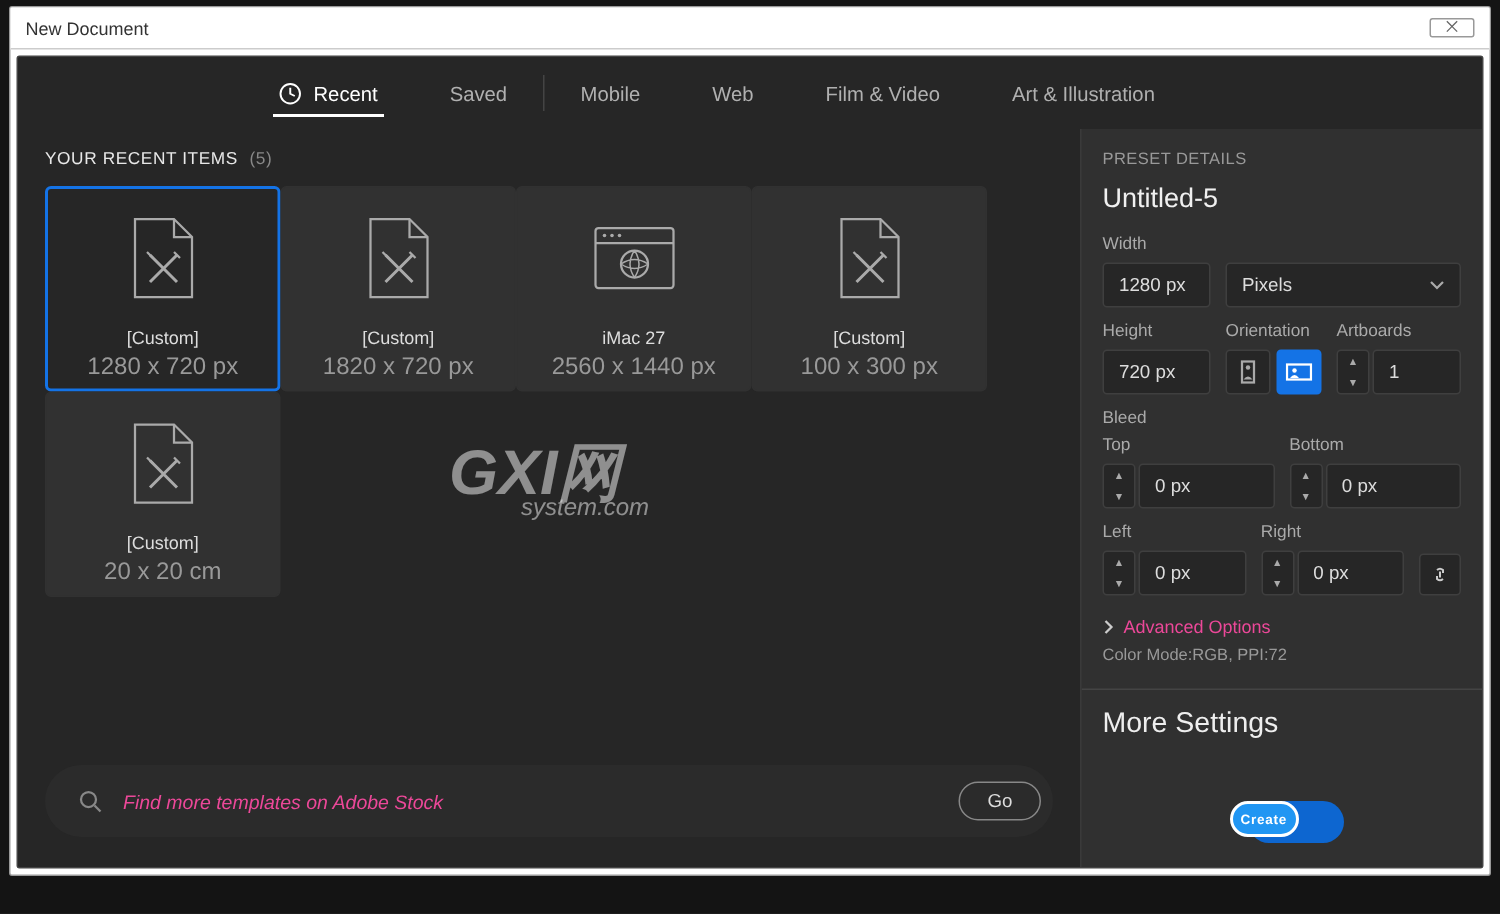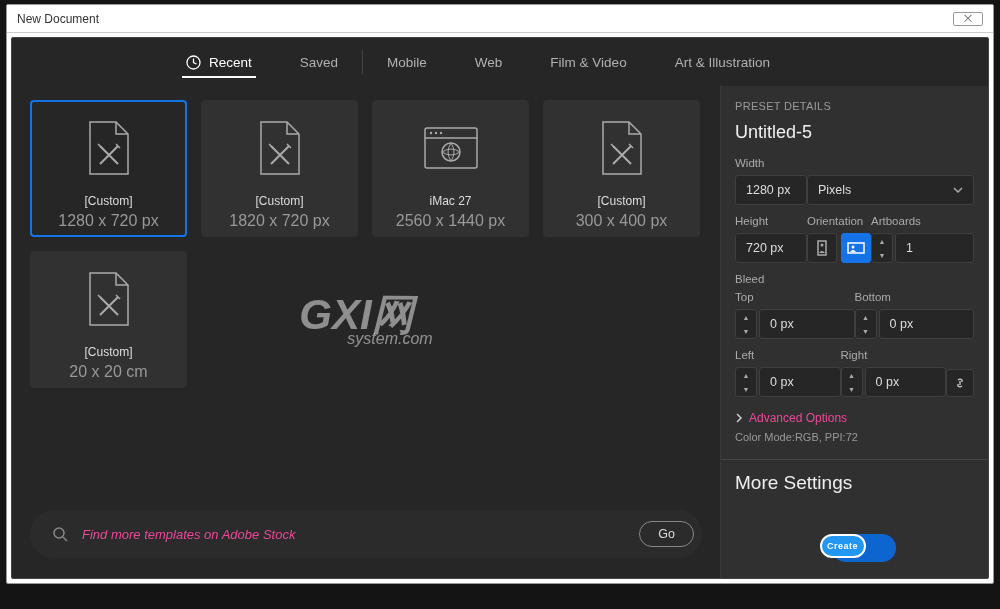--- a/index.html
+++ b/index.html
@@ -10,37 +10,37 @@
 .content { flex: 1; background: #262626; border: 1px solid #444; margin: 4px; display: flex; flex-direction: column; border-radius: 2px; overflow: hidden; }
 .tabs { display: flex; align-items: center; height: 48px; padding-left: 150px; gap: 0; }
 .tab { color: #b0b0b0; font-size: 13.5px; padding: 0 24px; height: 48px; display: flex; align-items: center; gap: 8px; cursor: pointer; position: relative; }
 .tab.active { color: #fff; }
 .tab.active::after { content: ""; position: absolute; left: 20px; right: 20px; bottom: 8px; height: 2px; background: #fff; }
 .divider { width: 1px; height: 24px; background: #444; }
 .body { flex: 1; display: flex; overflow: hidden; }
 .left { flex: 1; padding: 14px 18px; display: flex; flex-direction: column; position: relative; }
 .section-label { color: #e8e8e8; font-size: 11.5px; letter-spacing: 0.4px; margin-bottom: 12px; }
 .section-label .count { color: #888; margin-left: 4px; }
-.cards { display: flex; flex-wrap: wrap; gap: 14px; }
+.cards { display: flex; flex-wrap: wrap; }
 .card { width: 157px; height: 137px; background: #313131; border: 1px solid #313131; border-radius: 4px; display: flex; flex-direction: column; align-items: center; justify-content: center; cursor: pointer; padding-top: 12px; }
 .card.selected { border: 2px solid #1473e6; background: #262626; }
 .card .iconwrap { height: 56px; display: flex; align-items: center; justify-content: center; }
 .card .caption1 { color: #ddd; font-size: 12px; margin-top: 18px; }
 .card .caption2 { color: #999; font-size: 16px; margin-top: 4px; }
 .watermark { position: absolute; left: 50%; top: 48%; transform: translate(-50%, -50%); color: rgba(230,230,230,0.55); font-family: Georgia, serif; font-style: italic; text-align: left; pointer-events: none; }
 .watermark .big { font-size: 42px; font-weight: bold; line-height: 0.9; }
 .watermark .sm { font-size: 16px; margin-left: 48px; margin-top: -4px; }
 .searchbar { margin-top: auto; margin-bottom: 6px; height: 48px; background: #2b2b2b; border-radius: 24px; display: flex; align-items: center; padding: 0 8px 0 22px; gap: 14px; }
 .searchbar .ph { color: #ec4899; font-size: 13px; font-style: italic; flex: 1; }
 .gobtn { border: 1px solid #888; border-radius: 18px; color: #ddd; font-size: 12.5px; padding: 5px 18px; cursor: pointer; }
 .right { width: 268px; background: #303030; border-left: 1px solid #3a3a3a; padding: 14px 14px; color: #ccc; font-size: 12px; display: flex; flex-direction: column; overflow: hidden; }
 .right .hdr { color: #999; font-size: 11px; letter-spacing: 0.3px; margin-bottom: 10px; }
 .docname { color: #f0f0f0; font-size: 18px; margin-bottom: 14px; }
 .lbl { color: #aaa; font-size: 11.5px; margin-bottom: 6px; }
-.row { display: flex; align-items: flex-end; margin-bottom: 10px; }
+.row { display: flex; gap: 10px; align-items: flex-end; margin-bottom: 10px; }
 .col { display: flex; flex-direction: column; justify-content: flex-end; }
 .input { background: #262626; border: 1px solid #3f3f3f; color: #ddd; height: 30px; display: flex; align-items: center; padding: 0 10px; border-radius: 3px; font-size: 12.5px; }
 .select { background: #262626; border: 1px solid #3f3f3f; color: #ddd; height: 30px; display: flex; align-items: center; justify-content: space-between; padding: 0 10px; border-radius: 3px; font-size: 12.5px; flex: 1; }
 .orient { display: flex; gap: 4px; }
 .orient .ob { width: 30px; height: 30px; background: #262626; border: 1px solid #3f3f3f; border-radius: 3px; display: flex; align-items: center; justify-content: center; cursor: pointer; }
 .orient .ob.active { background: #1473e6; border-color: #1473e6; }
 .stepper { width: 22px; height: 30px; background: #262626; border: 1px solid #3f3f3f; border-radius: 3px; display: flex; flex-direction: column; }
 .stepper div { flex: 1; display: flex; align-items: center; justify-content: center; color: #aaa; font-size: 7px; cursor: pointer; }
 .linkbtn { width: 28px; height: 28px; background: #262626; border: 1px solid #3f3f3f; border-radius: 3px; display: flex; align-items: center; justify-content: center; cursor: pointer; }
 .adv { display: flex; align-items: center; gap: 6px; margin-top: 4px; color: #ec4899; cursor: pointer; }
@@ -72,20 +72,24 @@
         </div>
         <div class="tab">Saved</div>
         <div class="divider"></div>
         <div class="tab">Mobile</div>
         <div class="tab">Web</div>
         <div class="tab">Film &amp; Video</div>
         <div class="tab">Art &amp; Illustration</div>
       </div>
     <div class="body">
       <div class="left">
+        <div class="section-label">
+          <span>YOUR RECENT ITEMS</span>
+          <span class="count">(5)</span>
+        </div>
         <div class="cards" id="cards">
             <div class="card selected">
               <div class="iconwrap">
                 <svg width="46" height="56" viewBox="0 0 46 56">
                   <path d="M4 2 H30 L42 14 V54 H4 Z" fill="none" stroke="#aaa" stroke-width="1.5"></path>
                   <path d="M30 2 V14 H42" fill="none" stroke="#aaa" stroke-width="1.5"></path>
                   <path d="M14 26 L32 44 M32 26 L14 44" stroke="#aaa" stroke-width="2"></path>
                   <path d="M12 24 L16 28 M30 24 L34 28" stroke="#aaa" stroke-width="1.5"></path>
                 </svg>
               </div>
@@ -122,21 +126,21 @@
             <div class="card">
               <div class="iconwrap">
                 <svg width="46" height="56" viewBox="0 0 46 56">
                   <path d="M4 2 H30 L42 14 V54 H4 Z" fill="none" stroke="#aaa" stroke-width="1.5"></path>
                   <path d="M30 2 V14 H42" fill="none" stroke="#aaa" stroke-width="1.5"></path>
                   <path d="M14 26 L32 44 M32 26 L14 44" stroke="#aaa" stroke-width="2"></path>
                   <path d="M12 24 L16 28 M30 24 L34 28" stroke="#aaa" stroke-width="1.5"></path>
                 </svg>
               </div>
               <div class="caption1">[Custom]</div>
-              <div class="caption2">300 x 400 px</div>
+              <div class="caption2">100 x 300 px</div>
             </div>
             <div class="card">
               <div class="iconwrap">
                 <svg width="46" height="56" viewBox="0 0 46 56">
                   <path d="M4 2 H30 L42 14 V54 H4 Z" fill="none" stroke="#aaa" stroke-width="1.5"></path>
                   <path d="M30 2 V14 H42" fill="none" stroke="#aaa" stroke-width="1.5"></path>
                   <path d="M14 26 L32 44 M32 26 L14 44" stroke="#aaa" stroke-width="2"></path>
                   <path d="M12 24 L16 28 M30 24 L34 28" stroke="#aaa" stroke-width="1.5"></path>
                 </svg>
               </div>

